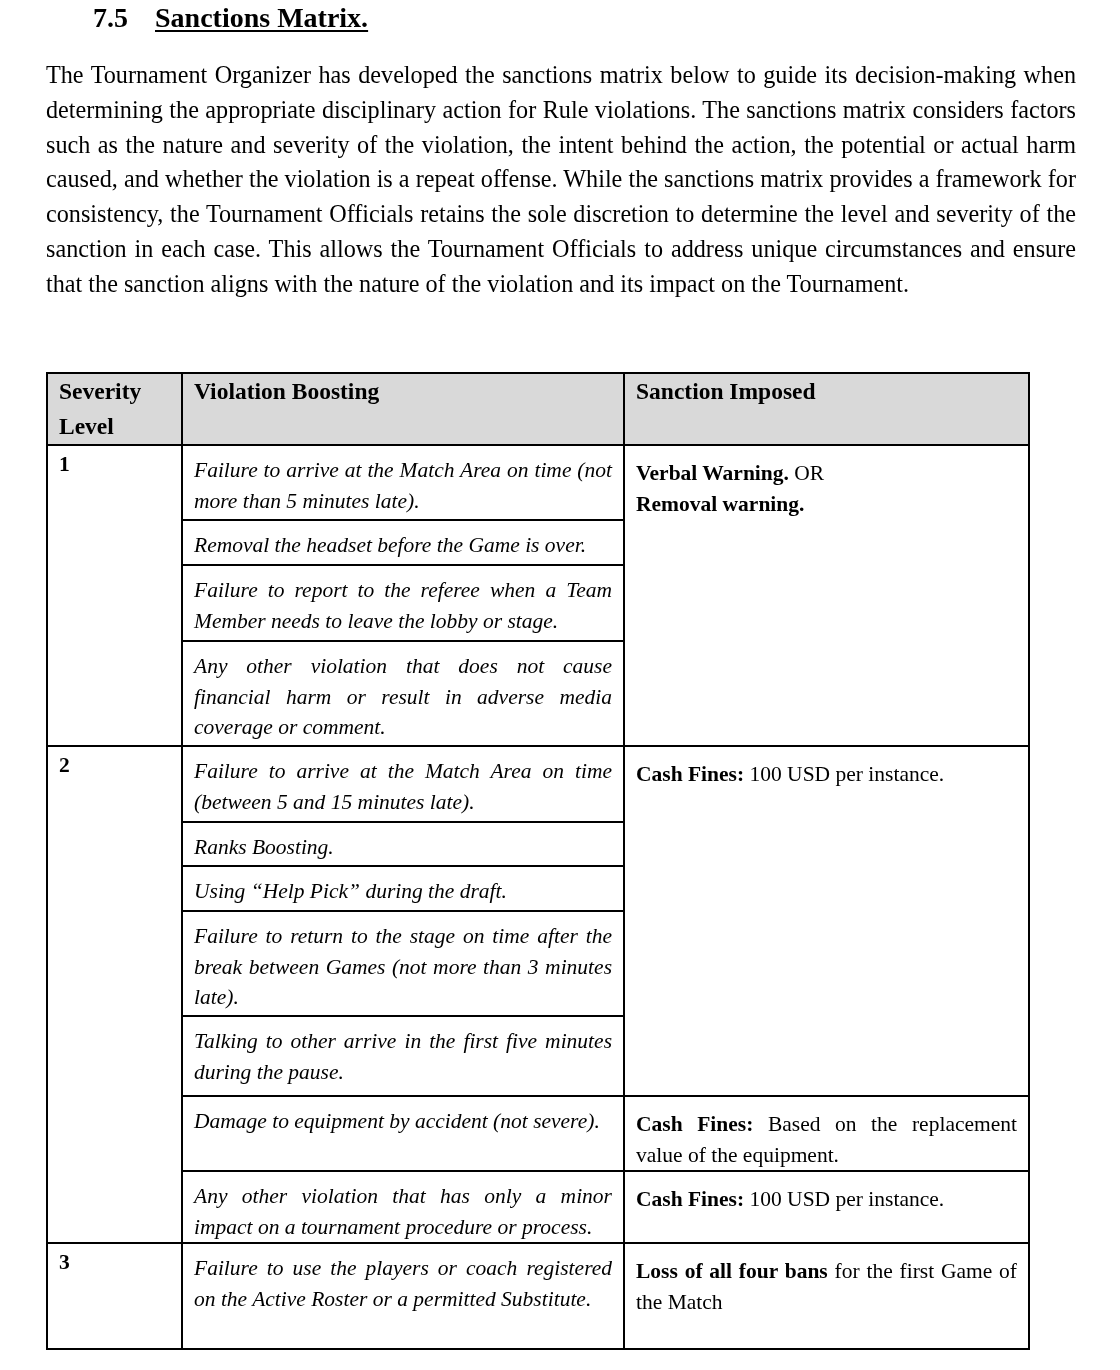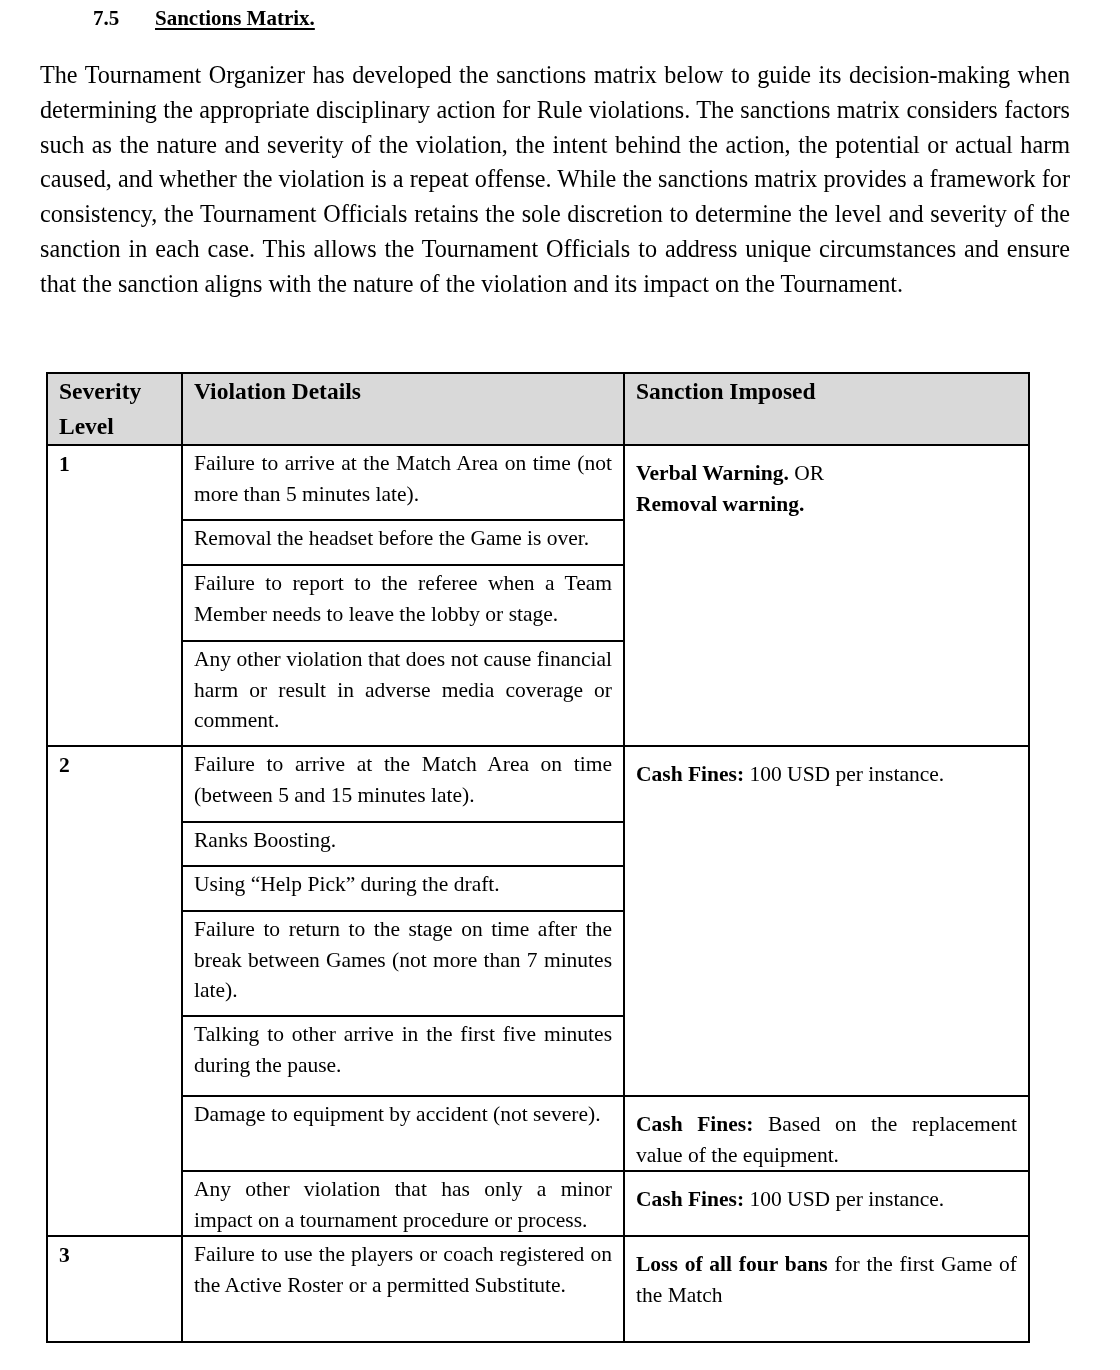--- a/index.html
+++ b/index.html
@@ -12,38 +12,38 @@
       height: 1370px;
       position: relative;
       overflow: hidden;
       font-family: "Liberation Serif", "DejaVu Serif", serif;
       color: #000000;
     }
     .section-heading {
       position: absolute;
       top: 2px;
       left: 93px;
-      font-size: 21px;
+      font-size: 28px;
       font-weight: bold;
       line-height: 32px;
       white-space: nowrap;
     }
     .section-heading .num {
       display: inline-block;
       width: 62px;
     }
     .section-heading .title {
       text-decoration: underline;
       text-decoration-thickness: 2px;
       text-underline-offset: 3px;
     }
     .intro {
       position: absolute;
       top: 58px;
-      left: 40px;
+      left: 46px;
       width: 1030px;
       font-size: 24.2px;
       line-height: 34.8px;
       text-align: justify;
       margin: 0;
     }
     .tbl {
       position: absolute;
       left: 46px;
       top: 372px;
@@ -65,21 +65,22 @@
       font-size: 23.5px;
       line-height: 35px;
       font-weight: bold;
       padding-top: 0;
     }
     .tbl td.lvl {
       font-weight: bold;
       padding-top: 3px;
     }
     .tbl td.det {
-      padding-top: 2px;
+      padding-top: 9px;
+      font-style: italic;
     }
     .tbl td.san {
       padding-top: 12px;
     }
     .b { font-weight: bold; }
   </style>
 </head>
 <body>
 
 <div class="section-heading">
@@ -90,21 +91,21 @@
 
 <table class="tbl">
   <colgroup>
     <col style="width:135px">
     <col style="width:442px">
     <col style="width:405px">
   </colgroup>
   <thead>
     <tr style="height:71px">
       <th>Severity Level</th>
-      <th>Violation Details</th>
+      <th>Violation Boosting</th>
       <th>Sanction Imposed</th>
     </tr>
   </thead>
   <tbody>
 
     <tr style="height:75px">
       <td class="lvl" rowspan="4">1</td>
       <td class="det">Failure to arrive at the Match Area on time (not more than 5 minutes late).</td>
       <td class="san" rowspan="4">
         <span class="b">Verbal Warning.</span><span> OR</span><br>
@@ -128,21 +129,21 @@
         <span class="b">Cash Fines:</span><span> 100 USD per instance.</span>
       </td>
     </tr>
     <tr style="height:44px">
       <td class="det">Ranks Boosting.</td>
     </tr>
     <tr style="height:45px">
       <td class="det">Using “Help Pick” during the draft.</td>
     </tr>
     <tr style="height:105px">
-      <td class="det">Failure to return to the stage on time after the break between Games (not more than 7 minutes late).</td>
+      <td class="det">Failure to return to the stage on time after the break between Games (not more than 3 minutes late).</td>
     </tr>
     <tr style="height:80px">
       <td class="det">Talking to other arrive in the first five minutes during the pause.</td>
     </tr>
     <tr style="height:65px">
       <td class="det">Damage to equipment by accident (not severe).</td>
       <td class="san">
         <span class="b">Cash Fines:</span><span> Based on the replacement value of the equipment.</span>
       </td>
     </tr>

